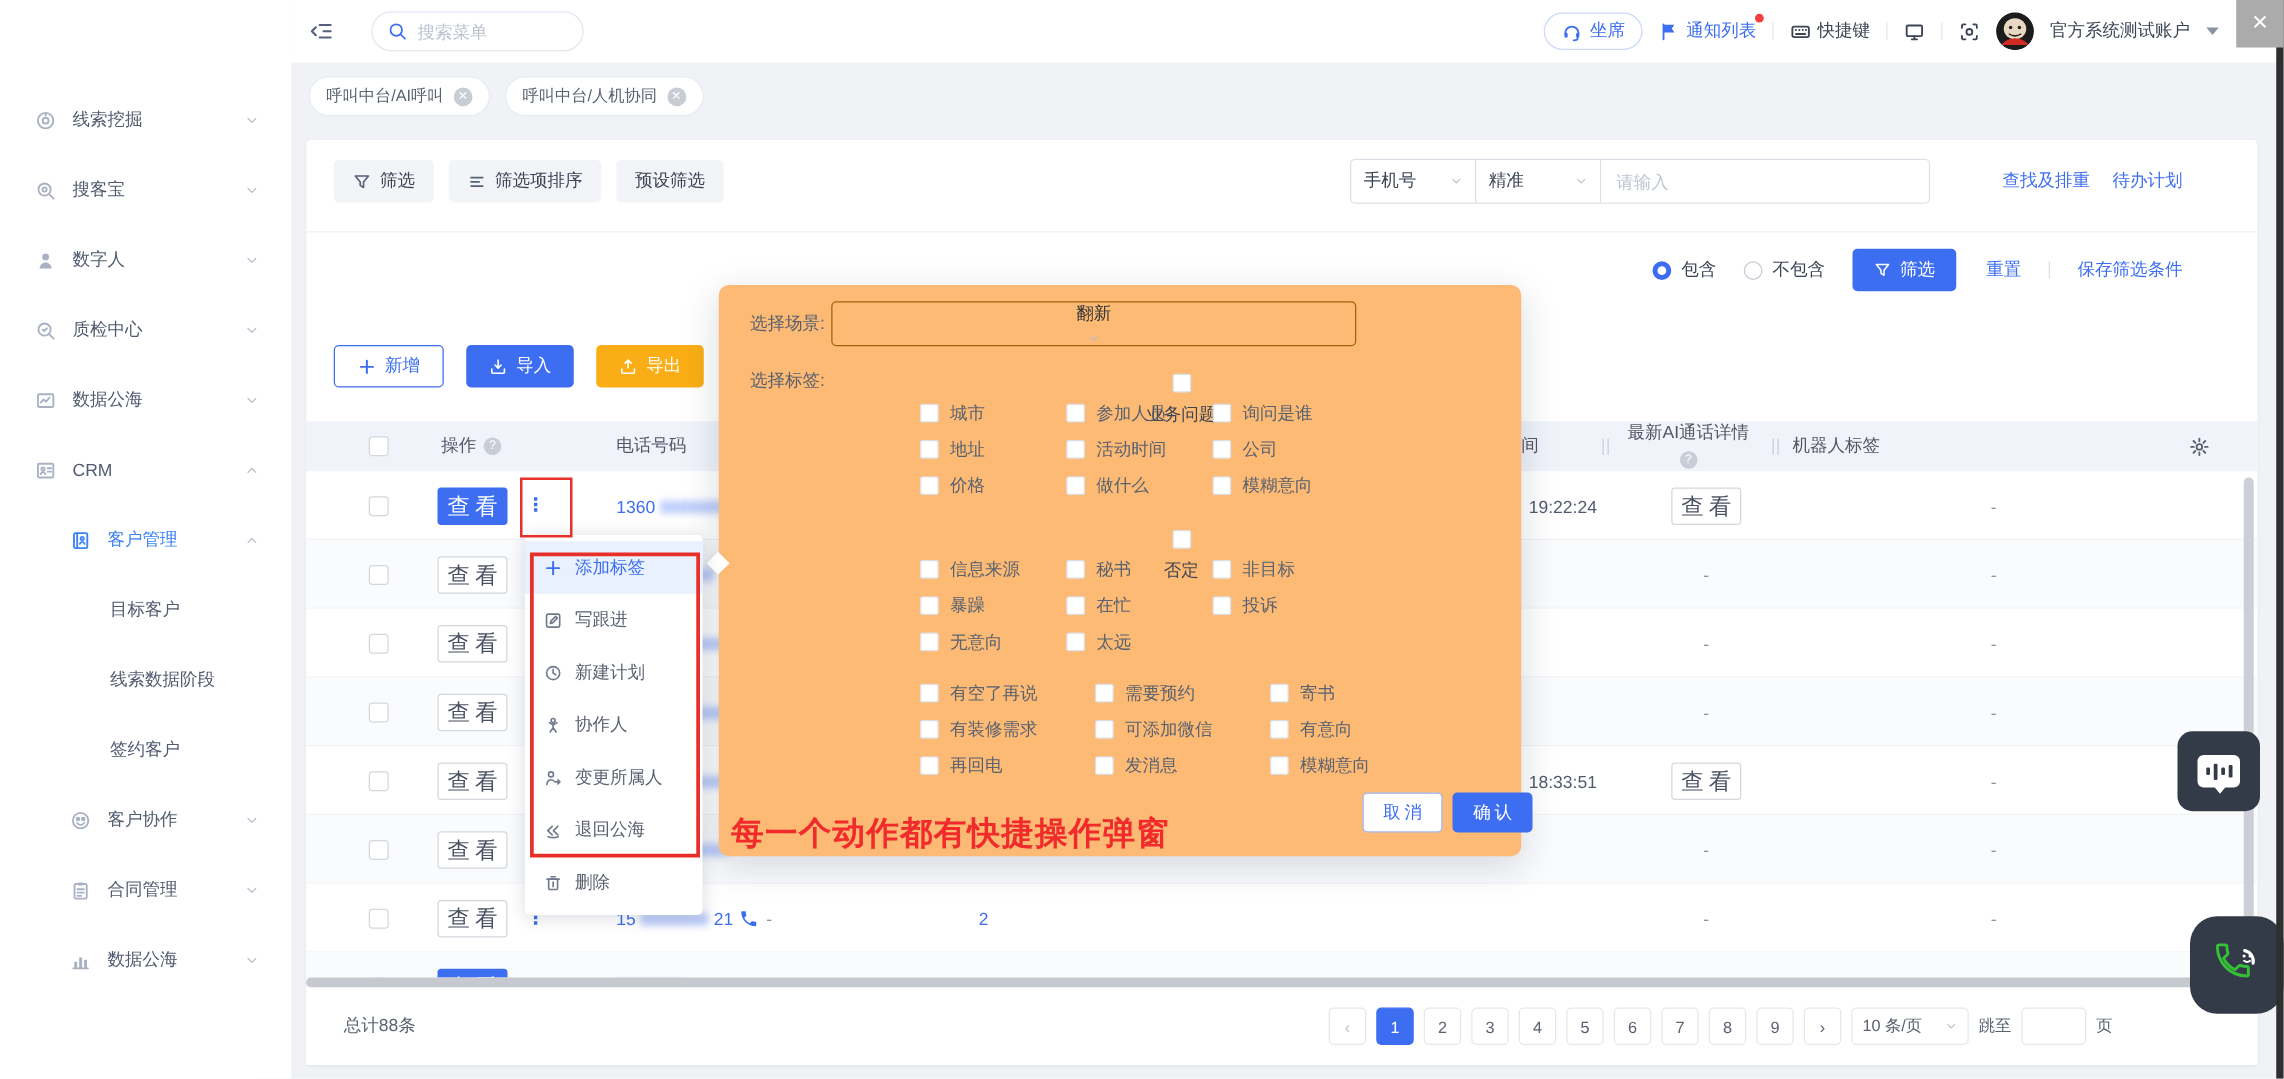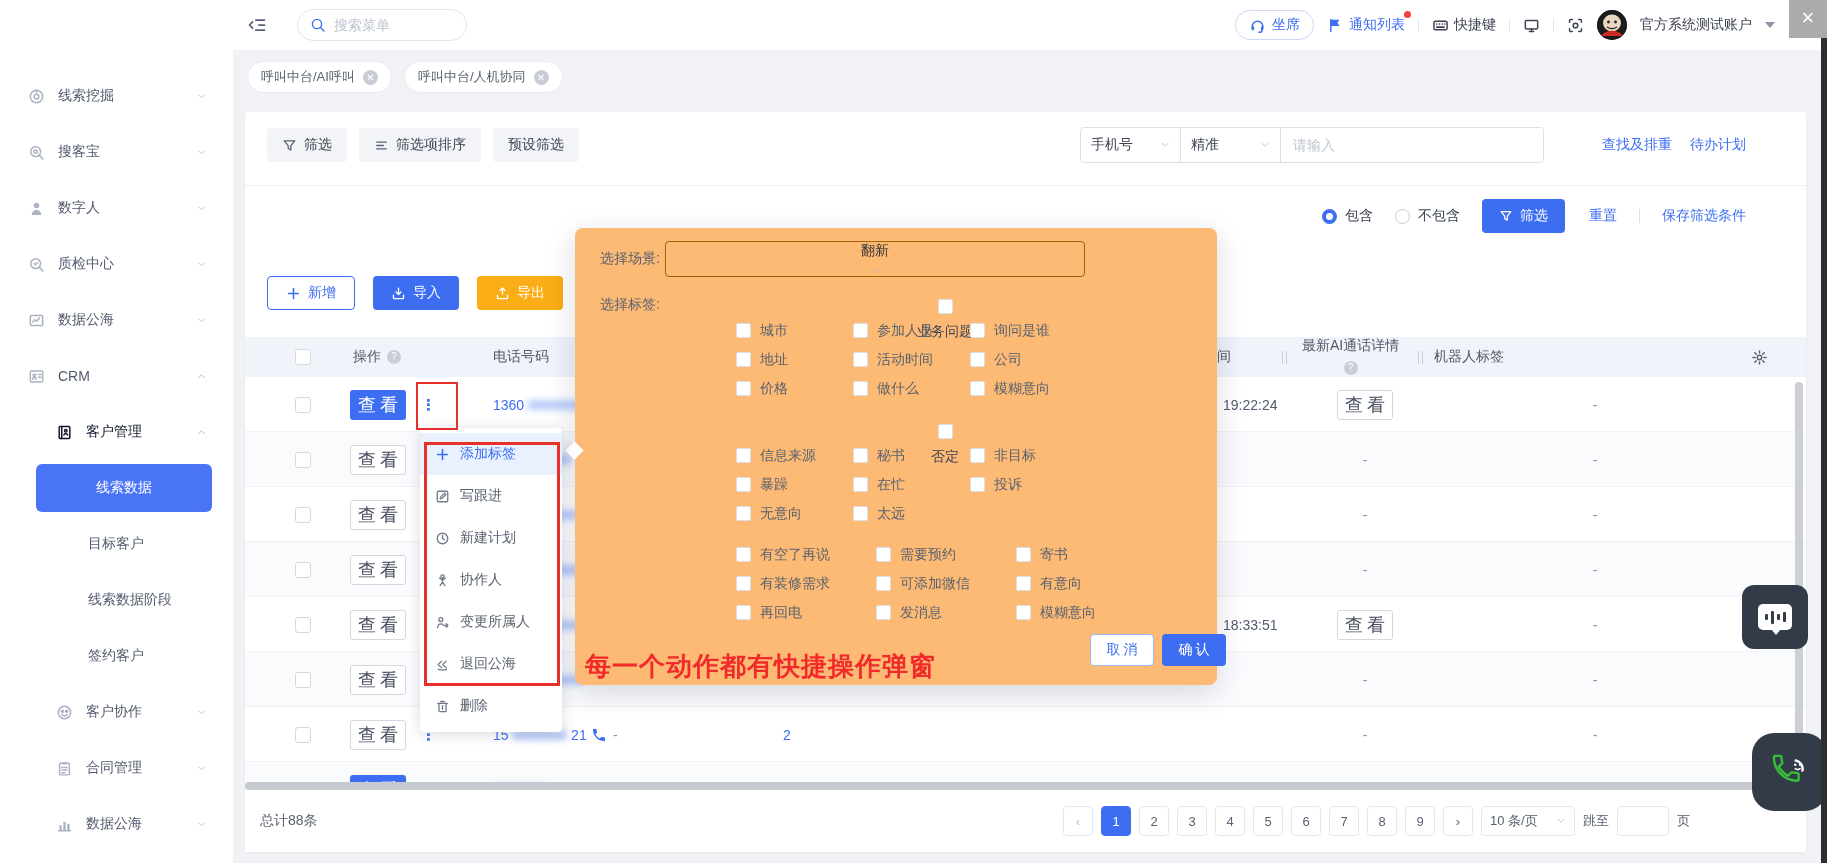--- a/index.html
+++ b/index.html
@@ -11,21 +11,21 @@
   
   #sidebar { left:0; top:0; width:233px; height:863px; background:#fff; z-index:5; }
   #sidebar-items { position:absolute; top:68px; left:0; right:0; }
   .side-item { height:56px; display:flex; align-items:center; position:relative; cursor:pointer; }
   .side-item .s-icon { position:absolute; left:28px; width:17px; height:17px; color:#a9b1c2; }
   .side-item.lv2 .s-icon { left:56px; }
   .side-item .s-label { position:absolute; left:58px; color:#515a6e; }
   .side-item.lv2 .s-label { left:86px; }
   .side-item.lv3 .s-label { left:88px; }
   .side-item .s-chev { position:absolute; right:26px; width:11px; height:11px; color:#b6bdc9; }
-  .side-item.hl .s-label, .side-item.hl .s-icon { color:#0f172a; }
+  .side-item.hl .s-label, .side-item.hl .s-icon { color:#3b82f6; }
   .side-pill { position:absolute; left:36px; top:4px; width:176px; height:48px; background:#4a74f6; border-radius:6px; display:flex; align-items:center; justify-content:center; }
   .side-pill .s-label { position:static; color:#fff; }
 
   
   #topbar { left:233px; top:0; right:0; height:50px; background:#fff; z-index:4; }
   #collapse-btn { position:absolute; left:14px; top:15px; width:20px; height:20px; color:#55607a; cursor:pointer; }
   #menu-search { position:absolute; left:64px; top:9px; width:170px; height:32px; border:1px solid #e2e6ef; border-radius:16px; display:flex; align-items:center; padding:0 12px; gap:8px; background:#fff; }
   #menu-search input { border:none; outline:none; width:100px; font-size:14px; color:#333; background:transparent; }
   #menu-search input::placeholder { color:#bcc3cf; }
   #topbar-right { position:absolute; right:52px; top:0; height:50px; display:flex; align-items:center; gap:13px; }
@@ -92,21 +92,21 @@
   .blur { filter:blur(3px); opacity:.85; }
   .phone-icon { width:16px; height:16px; color:#3D6EF2; }
   .dash { color:#8a93a5; }
   .count-link { color:#3D6EF2; cursor:pointer; }
   #vscroll { position:absolute; left:1550px; top:270px; width:8px; height:400px; background:#ccd0d6; border-radius:4px; }
   #hscroll { position:absolute; left:0; right:0; top:670px; height:8px; background:#f7f8fa; }
   #hscroll-thumb { position:absolute; left:0; top:0; width:1515px; height:8px; background:#c6c9cf; border-radius:4px; }
 
   
   #footer { position:absolute; left:0; right:0; top:678px; height:62px; background:#fff; }
-  #total-count { position:absolute; left:15px; top:0; height:62px; display:flex; align-items:center; color:#5a6270; }
+  #total-count { position:absolute; left:30px; top:0; height:62px; display:flex; align-items:center; color:#5a6270; }
   #pagination { position:absolute; left:818px; top:0; height:62px; display:flex; align-items:center; gap:8px; }
   .page-btn { min-width:30px; height:30px; border:1px solid #e4e7ed; border-radius:4px; background:#fff; display:flex; align-items:center; justify-content:center; color:#5a6270; cursor:pointer; font-size:13px; }
   .page-btn.active { background:#3D6EF2; border-color:#3D6EF2; color:#fff; }
   .page-btn.disabled { color:#c0c4cc; }
   #page-size { width:94px; height:30px; border:1px solid #e4e7ed; border-radius:4px; display:flex; align-items:center; justify-content:space-between; padding:0 8px; color:#5a6270; font-size:13px; cursor:pointer; background:#fff; }
   #jump-input { width:52px; height:30px; border:1px solid #e4e7ed; border-radius:4px; outline:none; padding:0 6px; }
   .pg-text { color:#5a6270; font-size:13px; }
 
   
   #context-menu { left:420px; top:428px; width:142px; background:#fff; border-radius:4px; box-shadow:0 2px 14px rgba(20,30,60,.16); padding:5px 0; z-index:45; }
@@ -251,25 +251,20 @@
             <circle cx="9.2" cy="6.4" r="1.2"></circle>
             <path d="M7.4 10.4c.4-1 1-1.5 1.8-1.5s1.4.5 1.8 1.5"></path>
           </svg>
         </span>
         <span class="s-label">客户管理</span>
         <span class="s-chev">
           <svg viewBox="0 0 16 16" width="100%" height="100%" fill="none" stroke="currentColor" stroke-width="1.4" stroke-linecap="round" stroke-linejoin="round">
             <path d="M3.5 10L8 5.5 12.5 10"></path>
           </svg>
         </span>
-      </div>
-      <div class="side-item lv3">
-        <div class="side-pill">
-          <span class="s-label">线索数据</span>
-        </div>
       </div>
       <div class="side-item lv3">
         <span class="s-label">目标客户</span>
       </div>
       <div class="side-item lv3">
         <span class="s-label">线索数据阶段</span>
       </div>
       <div class="side-item lv3">
         <span class="s-label">签约客户</span>
       </div>

